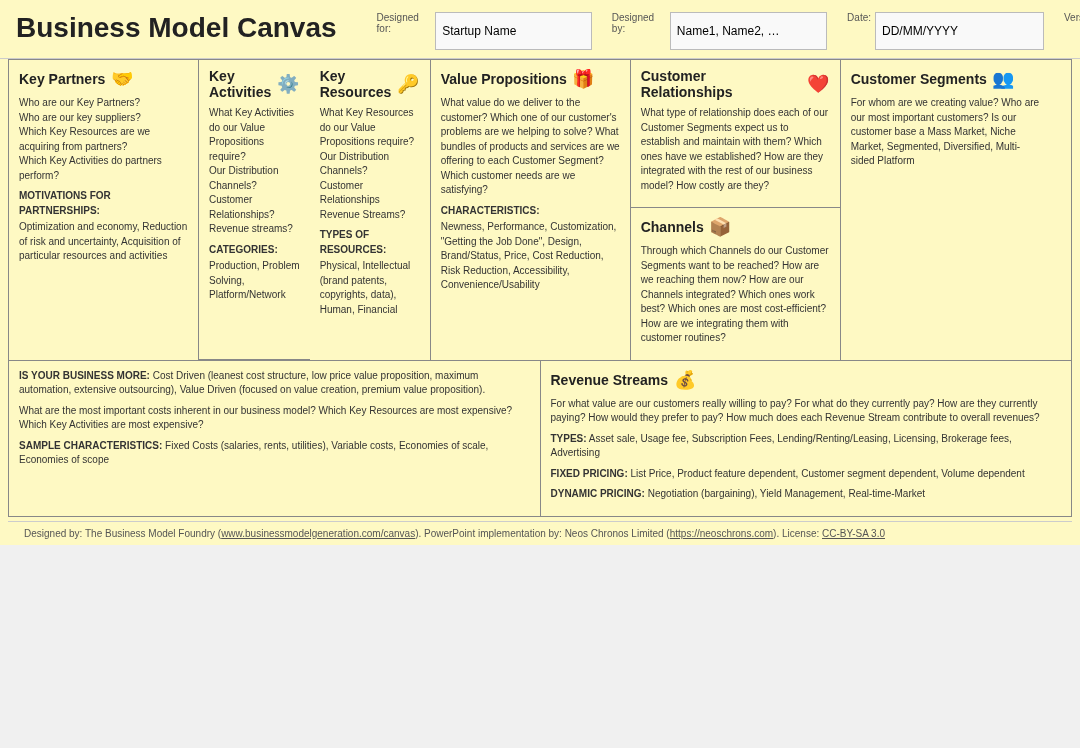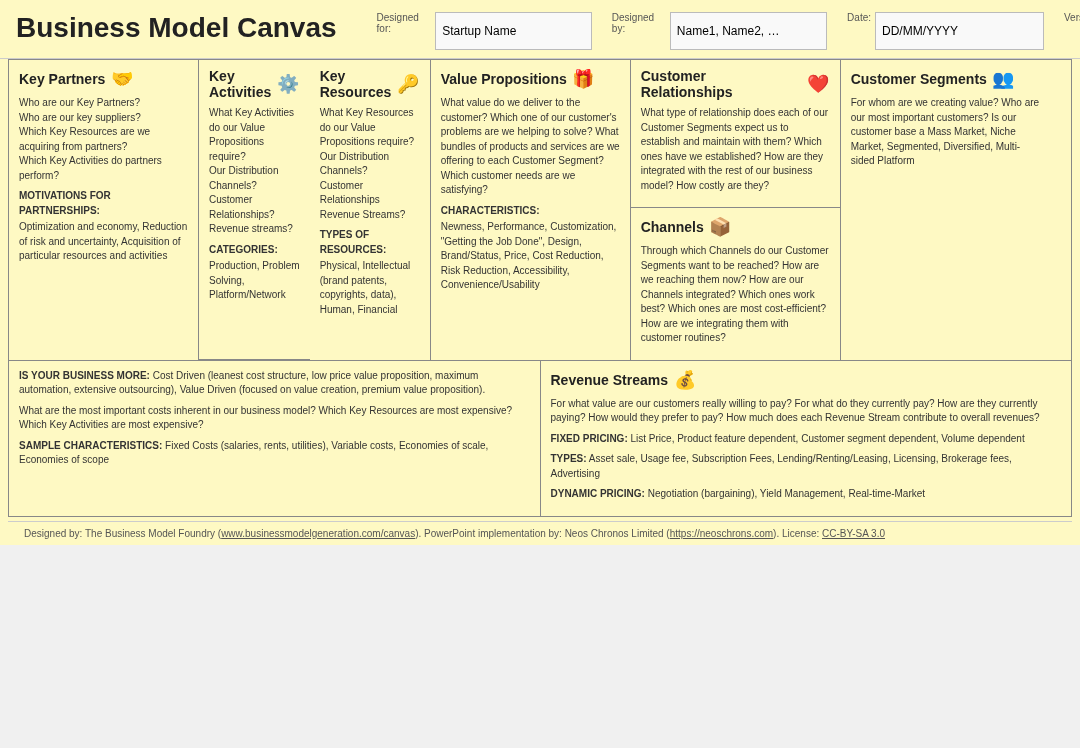--- a/index.html
+++ b/index.html
@@ -177,22 +177,22 @@
         </div>
       </div>
 
       <div class="col-revenue">
         <div class="cell-title">
           <span>Revenue Streams</span>
           <span class="cell-icon">💰</span>
         </div>
         <div class="cell-body">
           <p>For what value are our customers really willing to pay? For what do they currently pay? How are they currently paying? How would they prefer to pay? How much does each Revenue Stream contribute to overall revenues?</p>
+          <p><span class="sub-heading" style="display:inline;font-weight:bold;">TYPES:</span> Asset sale, Usage fee, Subscription Fees, Lending/Renting/Leasing, Licensing, Brokerage fees, Advertising</p>
           <p><span class="sub-heading" style="display:inline;font-weight:bold;">FIXED PRICING:</span> List Price, Product feature dependent, Customer segment dependent, Volume dependent</p>
-          <p><span class="sub-heading" style="display:inline;font-weight:bold;">TYPES:</span> Asset sale, Usage fee, Subscription Fees, Lending/Renting/Leasing, Licensing, Brokerage fees, Advertising</p>
           <p><span class="sub-heading" style="display:inline;font-weight:bold;">DYNAMIC PRICING:</span> Negotiation (bargaining), Yield Management, Real-time-Market</p>
         </div>
       </div>
 
     </div>
 
   </div>
 
   <div class="footer">
     <span>Designed by: The Business Model Foundry (<a href="#">www.businessmodelgeneration.com/canvas</a>). PowerPoint implementation by: Neos Chronos Limited (<a href="#">https://neoschrons.com</a>). License: <a href="#">CC-BY-SA 3.0</a></span>

